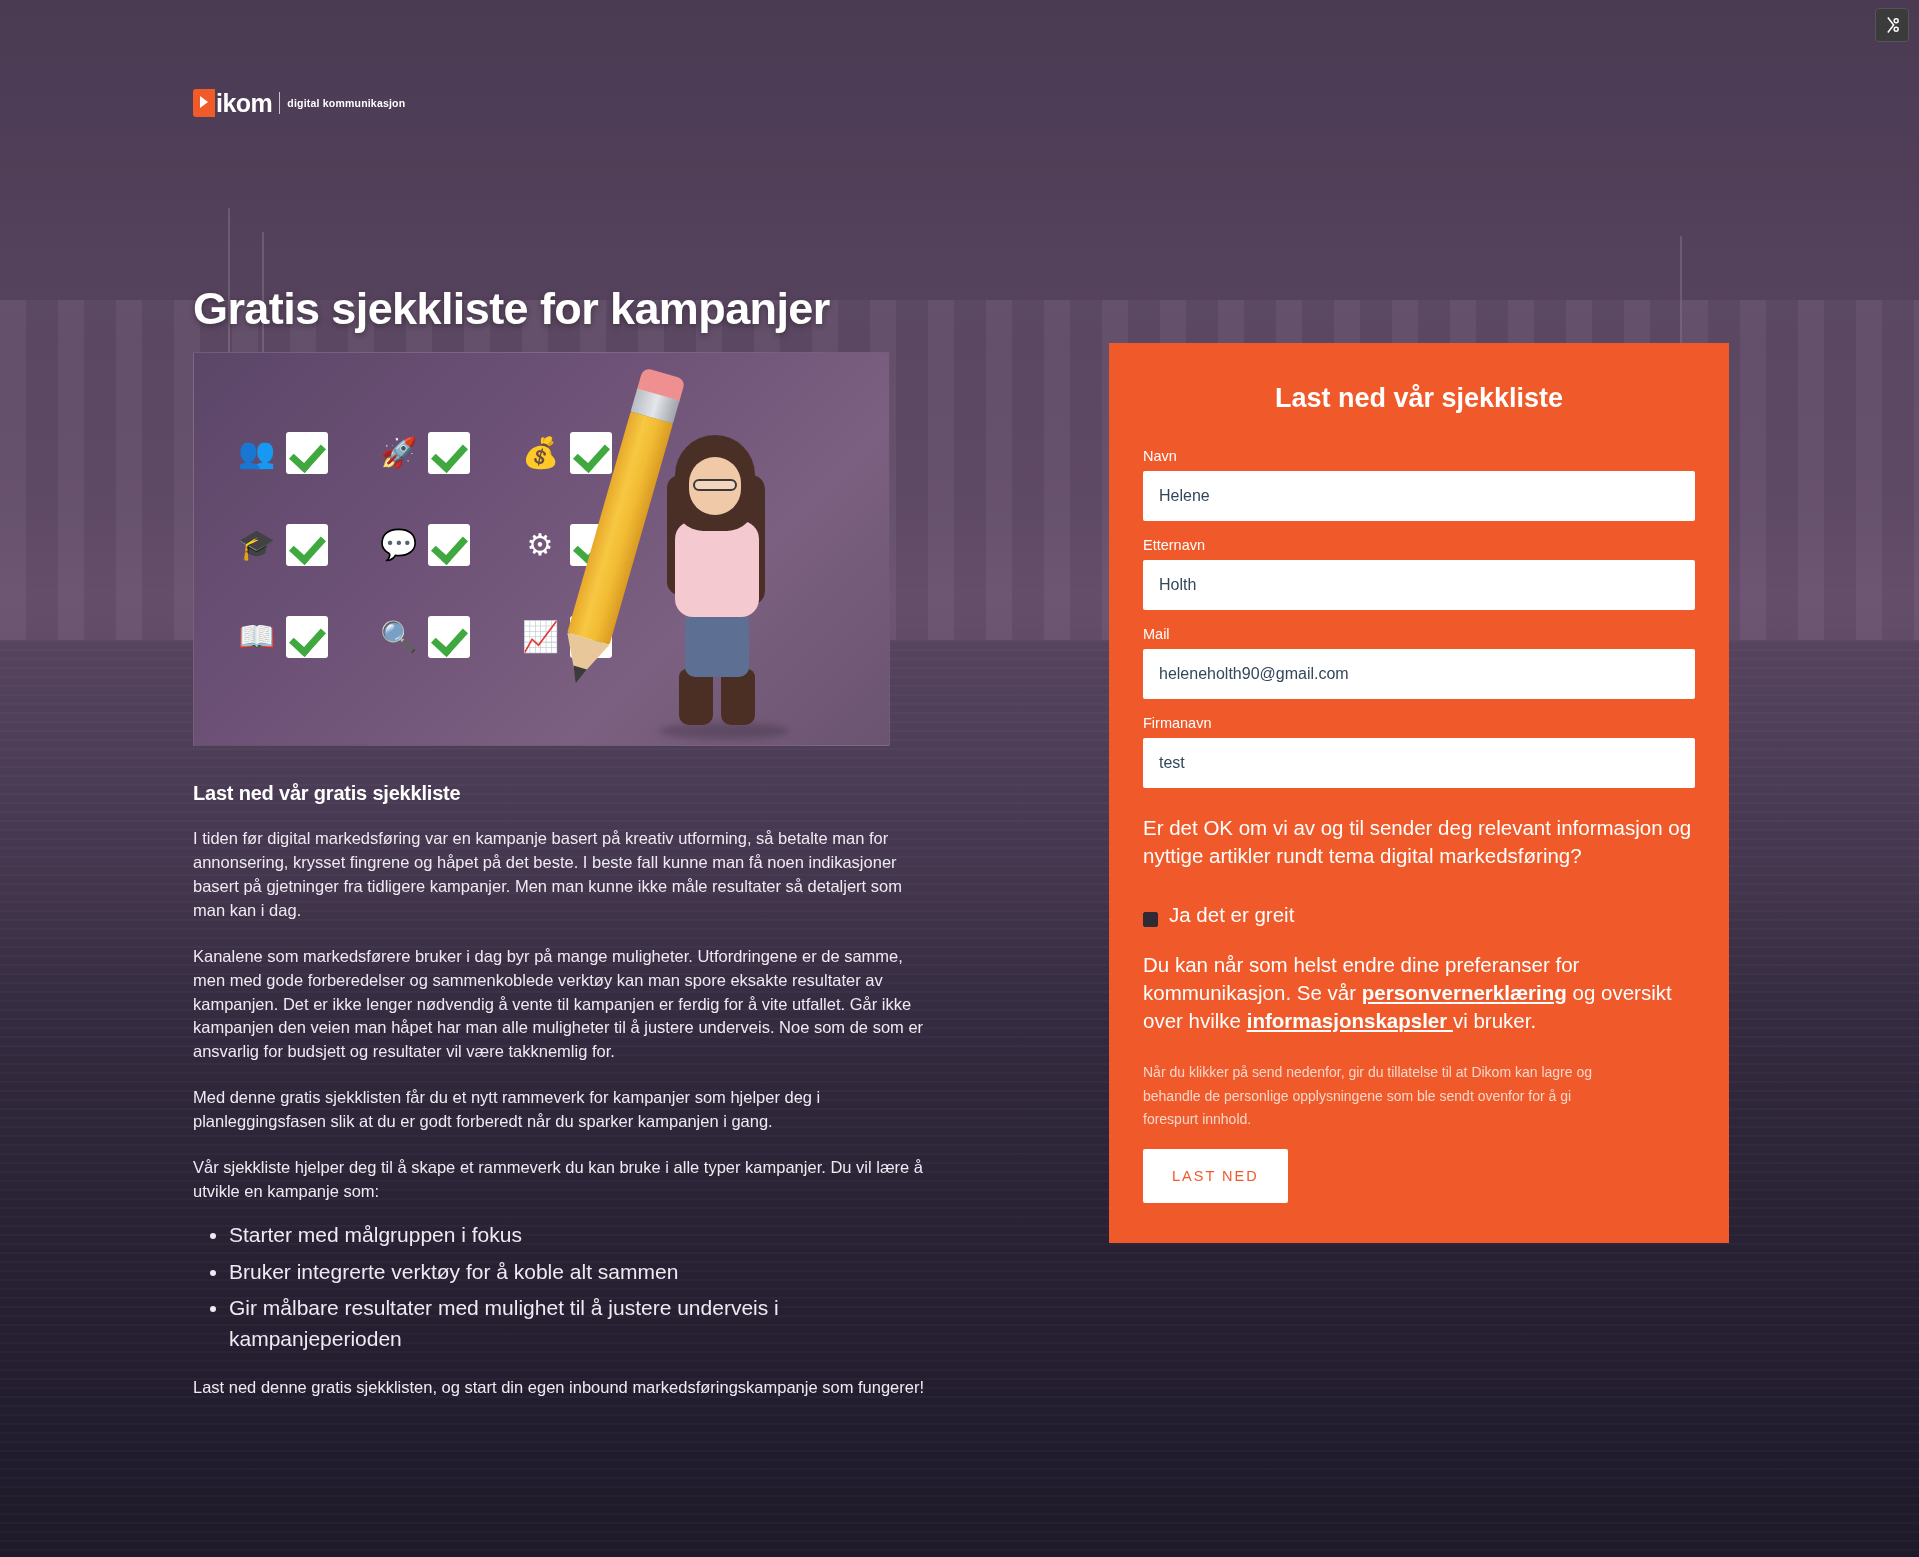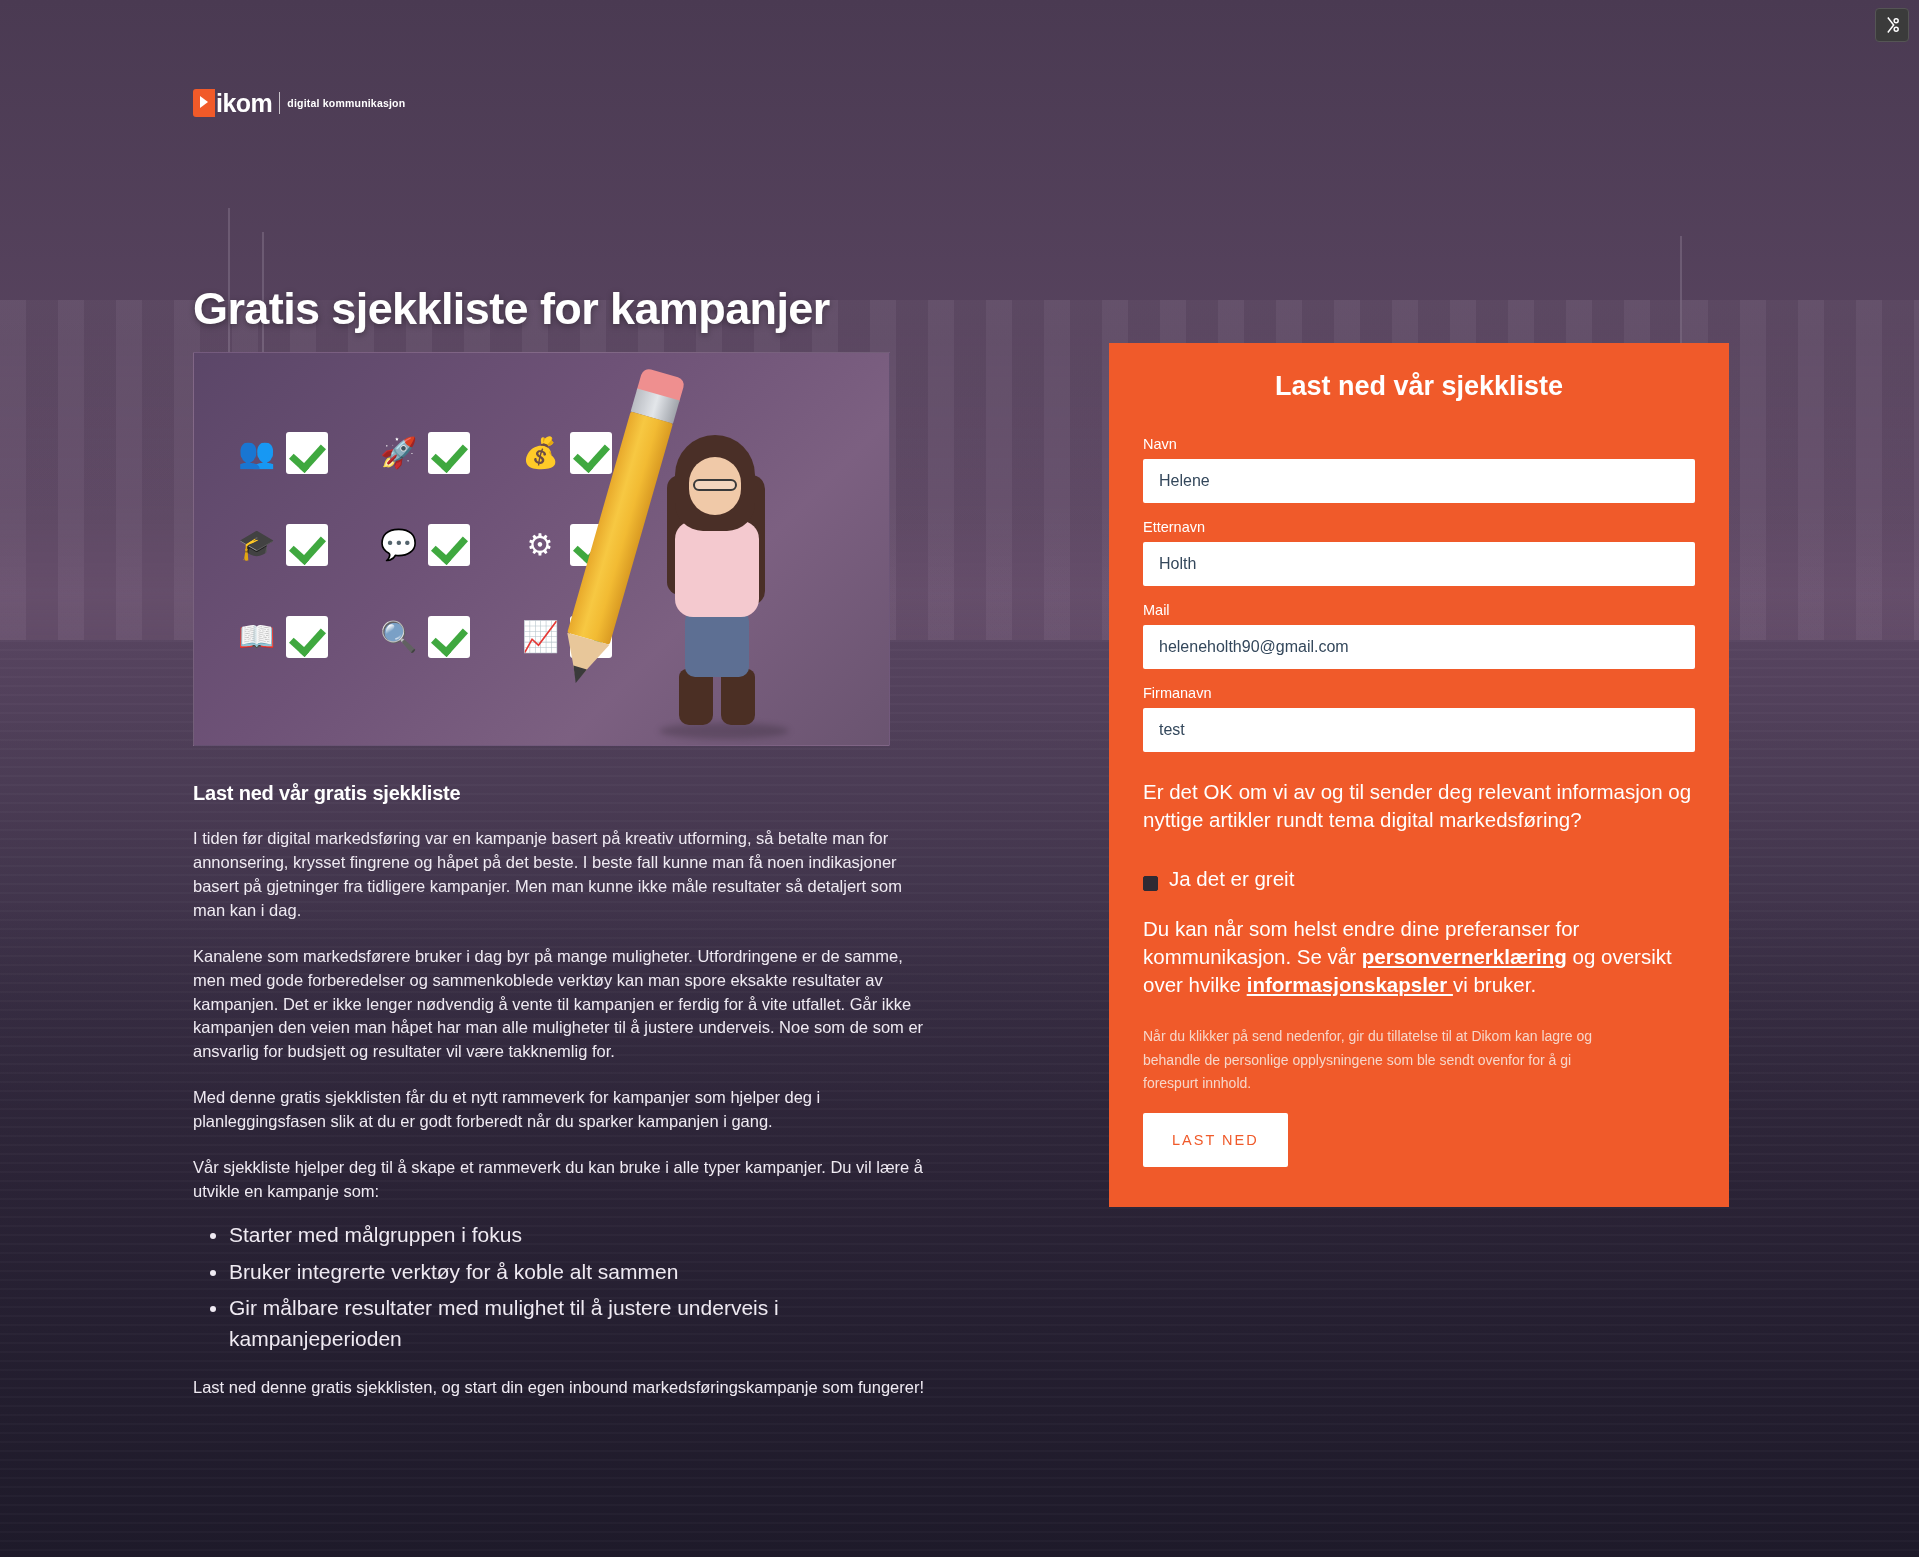--- a/index.html
+++ b/index.html
@@ -322,40 +322,40 @@
   }
   .body-list li { margin: 6px 0; }
 
   
   .form-card {
     position: absolute;
     left: 1109px;
     top: 343px;
     width: 620px;
     background: #f05a2a;
-    padding: 28px 34px 40px 34px;
+    padding: 40px 34px 40px 34px;
   }
   .form-title {
     color: #ffffff;
     font-size: 27px;
     font-weight: 700;
     text-align: center;
     margin: 0 0 34px 0;
   }
   .field { margin-bottom: 16px; }
   .field-label {
     display: block;
     color: #ffffff;
     font-size: 14.5px;
     margin-bottom: 7px;
   }
   .field-input {
     display: block;
     width: 100%;
-    height: 44px;
+    height: 50px;
     background: #ffffff;
     border: none;
     border-radius: 2px;
     font-size: 16px;
     color: #33475b;
     padding: 0 16px;
     font-family: "Liberation Sans", sans-serif;
   }
   .consent-q {
     color: #ffffff;

